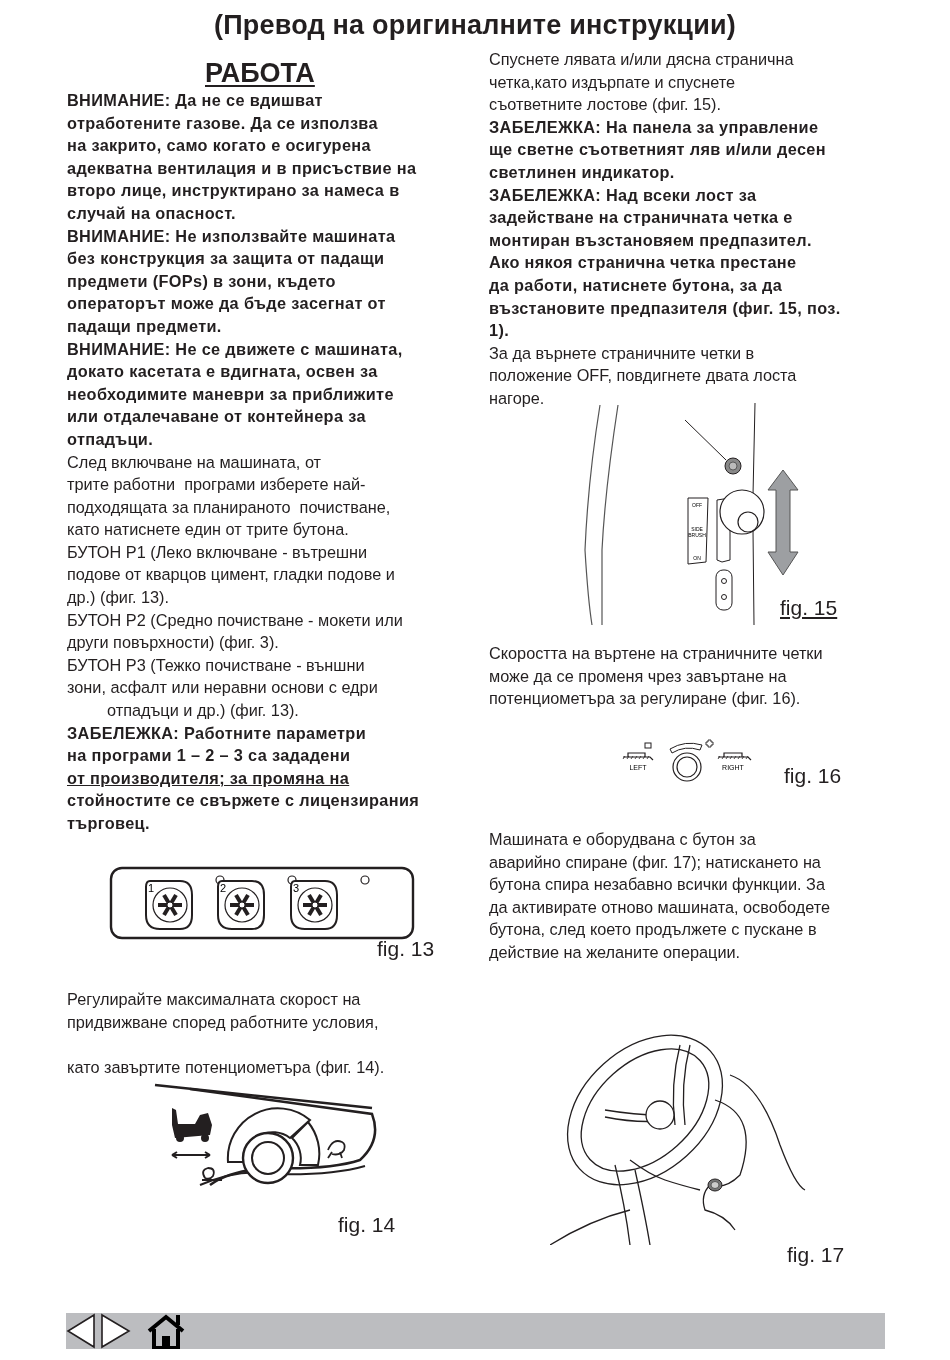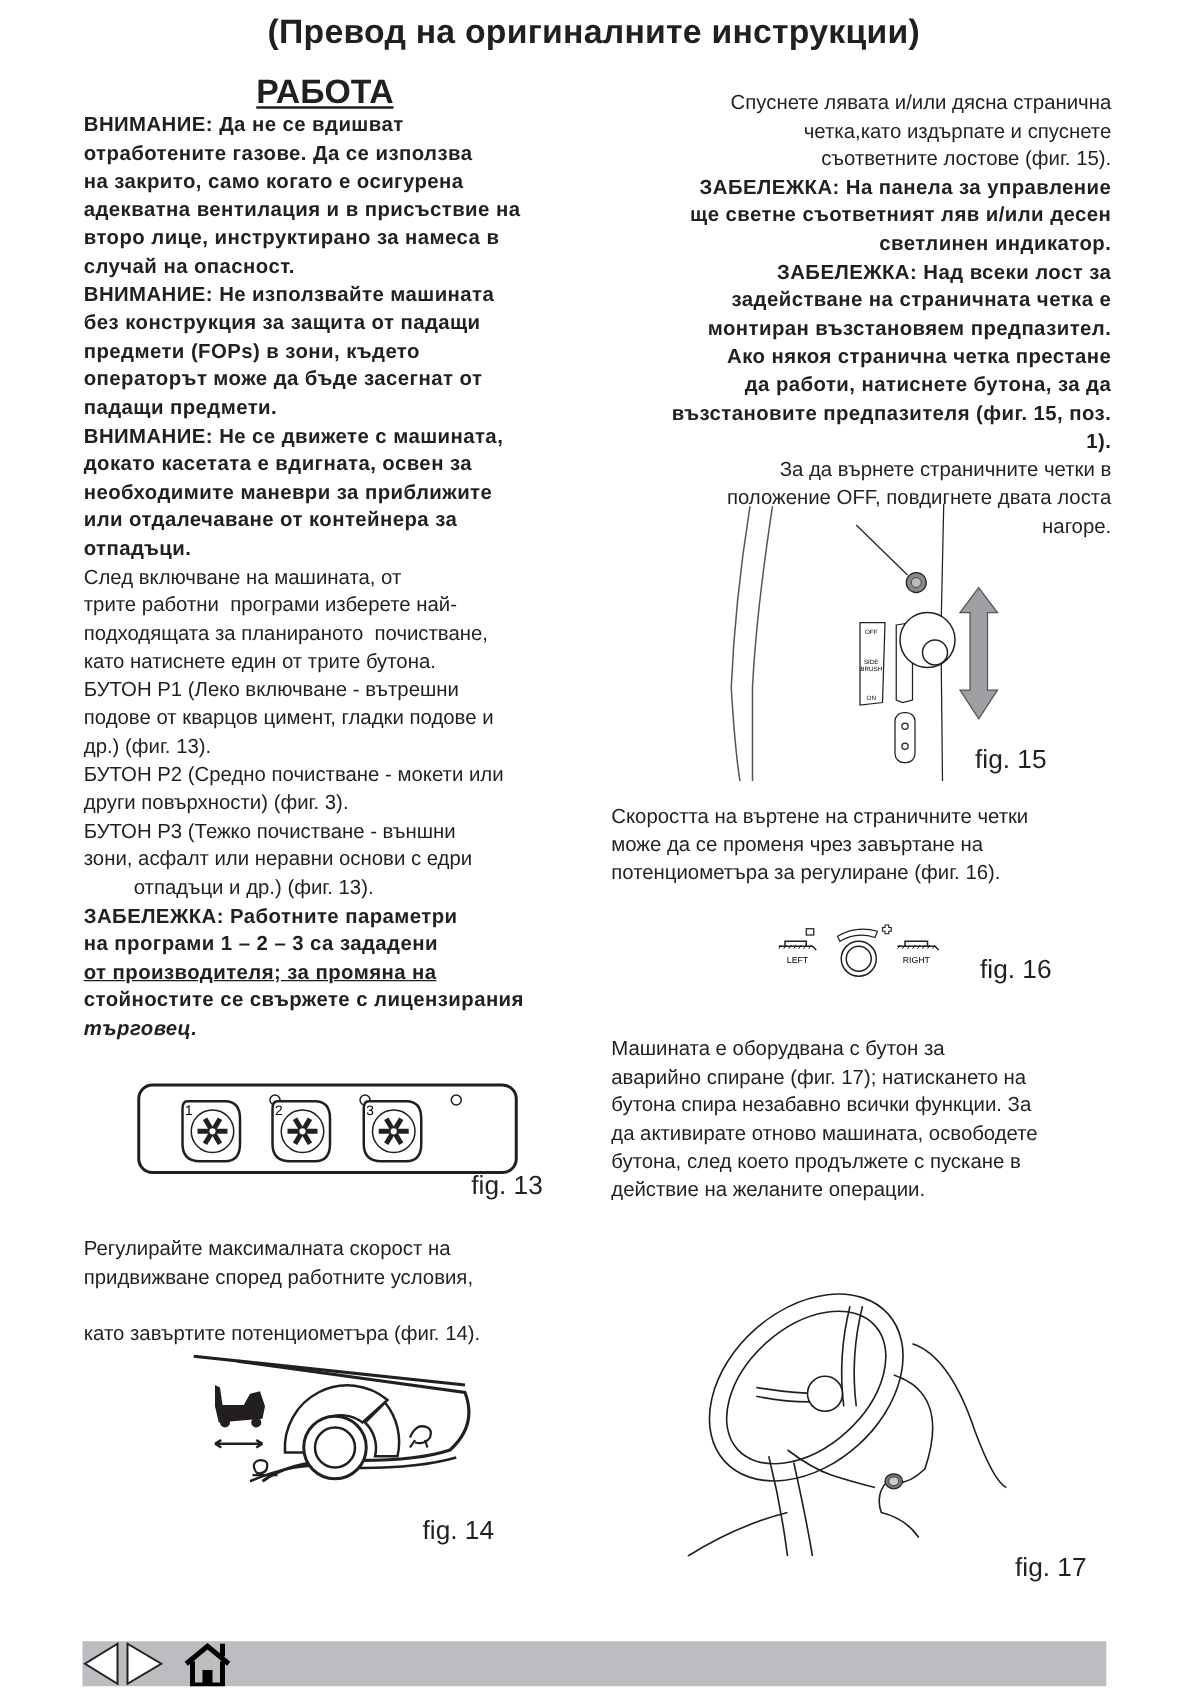--- a/index.html
+++ b/index.html
@@ -5,21 +5,21 @@
   html, body { margin: 0; padding: 0; background: #ffffff; }
   body { width: 950px; height: 1360px; position: relative; overflow: hidden;
          font-family: "Liberation Sans", sans-serif; color: #231f20; }
   .page-header { position: absolute; left: 0; top: 10px; width: 950px; text-align: center;
                  font-size: 27px; font-weight: bold; letter-spacing: 0.2px; }
   .section-title { position: absolute; left: 205px; top: 58px; font-size: 27px; font-weight: bold;
                    text-decoration: underline; text-decoration-thickness: 2px; text-underline-offset: 3px; }
   .col { position: absolute; font-size: 16.3px; line-height: 22.6px; }
   .b { font-weight: bold; letter-spacing: 0.35px; }
   .col-left { left: 67px; top: 89px; width: 400px; }
-  .col-right { left: 489px; top: 71px; width: 400px; text-align: right; }
+  .col-right { left: 489px; top: 48px; width: 400px; }
   .fig-label { position: absolute; font-size: 21px; color: #231f20; }
   .fig { position: absolute; }
   .footer-bar { position: absolute; left: 66px; top: 1313px; width: 819px; height: 36px; background: #bcbdc0; }
   .nav { position: absolute; top: 1313px; height: 36px; cursor: pointer; }
 </style>
 </head>
 <body>
 
 <div class="page-header">(Превод на оригиналните инструкции)</div>
 <div class="section-title">РАБОТА</div>
@@ -59,21 +59,21 @@
       <div style="white-space: pre;">други повърхности) (фиг. 3).</div>
       <div style="white-space: pre;">БУТОН P3 (Тежко почистване - външни</div>
       <div style="white-space: pre;">зони, асфалт или неравни основи с едри</div>
       <div style="white-space: pre; margin-left: 40px;">отпадъци и др.) (фиг. 13).</div>
     </div>
   <div class="b">
       <div style="white-space: pre;">ЗАБЕЛЕЖКА: Работните параметри</div>
       <div style="white-space: pre;">на програми 1 – 2 – 3 са зададени</div>
       <div style="white-space: pre; text-decoration: underline;">от производителя; за промяна на</div>
       <div style="white-space: pre;">стойностите се свържете с лицензирания</div>
-      <div style="white-space: pre; font-style: italic;">търговец.</div>
+      <div style="white-space: pre;">търговец.</div>
     </div>
 </div>
 
 <div class="col" style="left:67px; top:988px; width:400px;">
     <div style="white-space: pre;">Регулирайте максималната скорост на</div>
     <div style="white-space: pre;">придвижване според работните условия,</div>
     <div style="white-space: pre; margin-top: 23px;">като завъртите потенциометъра (фиг. 14).</div>
   </div>
 
 <div class="col col-right">
@@ -198,21 +198,21 @@
     <ellipse cx="162" cy="112" rx="22" ry="22" fill="#fff" stroke="#231f20" stroke-width="1.2"></ellipse>
     <ellipse cx="168" cy="122" rx="10" ry="10" fill="#fff" stroke="#231f20" stroke-width="1.2"></ellipse>
   </g>
   <g>
     <rect x="136" y="170" width="16" height="40" rx="7" fill="#fff" stroke="#231f20" stroke-width="1"></rect>
     <circle cx="144" cy="181" r="2.5" fill="none" stroke="#231f20"></circle>
     <circle cx="144" cy="197" r="2.5" fill="none" stroke="#231f20"></circle>
   </g>
   <path d="M203,70 L218,90 L210,90 L210,152 L218,152 L203,175 L188,152 L196,152 L196,90 L188,90Z" fill="#9d9fa2" stroke="#555" stroke-width="1"></path>
 </svg>
-<div class="fig-label" style="left:780px; top:596px;">fig. 15</div>
+<div class="fig-label" style="left:780px; top:596px;text-decoration:underline;">fig. 15</div>
 
 <svg class="fig" style="left:620px; top:735px;" width="140" height="50" viewBox="0 0 140 50">
   <g>
     <path d="M3,22 L30,22 L33,25 M8,22 L8,18 L25,18 L25,22" stroke="#231f20" stroke-width="1.2" fill="none"></path>
     <path d="M3,24 l2,-3 M7,24 l2,-3 M11,24 l2,-3 M15,24 l2,-3 M19,24 l2,-3 M23,24 l2,-3 M27,24 l2,-3" stroke="#231f20" stroke-width="0.8"></path>
     <text x="18" y="35" font-size="7" text-anchor="middle" font-family="Liberation Sans Narrow, Liberation Sans, sans-serif">LEFT</text>
   </g>
   <rect x="25" y="8" width="6" height="5" fill="none" stroke="#231f20" stroke-width="1"></rect>
   <path d="M50,14 Q65,5 82,10 L80,15 Q65,10 52,18Z" fill="#fff" stroke="#231f20" stroke-width="1"></path>
   <g>
@@ -240,21 +240,21 @@
     <path d="M65,150 Q75,190 80,230"></path>
     <path d="M85,155 Q95,200 100,230"></path>
     <path d="M0,230 Q40,205 80,195"></path>
   </g>
   <circle cx="110" cy="100" r="14" fill="#fff" stroke="#231f20" stroke-width="1.3"></circle>
   <g>
     <ellipse cx="165" cy="170" rx="7" ry="6" fill="#777" stroke="#231f20" stroke-width="1"></ellipse>
     <ellipse cx="165" cy="170" rx="4" ry="3.5" fill="#ccc" stroke="#444" stroke-width="0.8"></ellipse>
   </g>
 </svg>
-<div class="fig-label" style="left:812px; top:1243px;">fig. 17</div>
+<div class="fig-label" style="left:787px; top:1243px;">fig. 17</div>
 
 <div class="footer-bar"></div>
 <svg class="nav" style="left:66px;" width="30" height="36" viewBox="0 0 30 36">
   <path d="M28,2 L2,18 L28,34 Z" fill="#fff" stroke="#231f20" stroke-width="1.6"></path>
 </svg>
 <svg class="nav" style="left:98px;" width="36" height="36" viewBox="0 0 36 36">
   <path d="M4,2 L31,18 L4,34 Z" fill="#fff" stroke="#231f20" stroke-width="1.6"></path>
 </svg>
 <svg class="nav" style="left:145px;" width="42" height="36" viewBox="0 0 42 36">
   <g>

